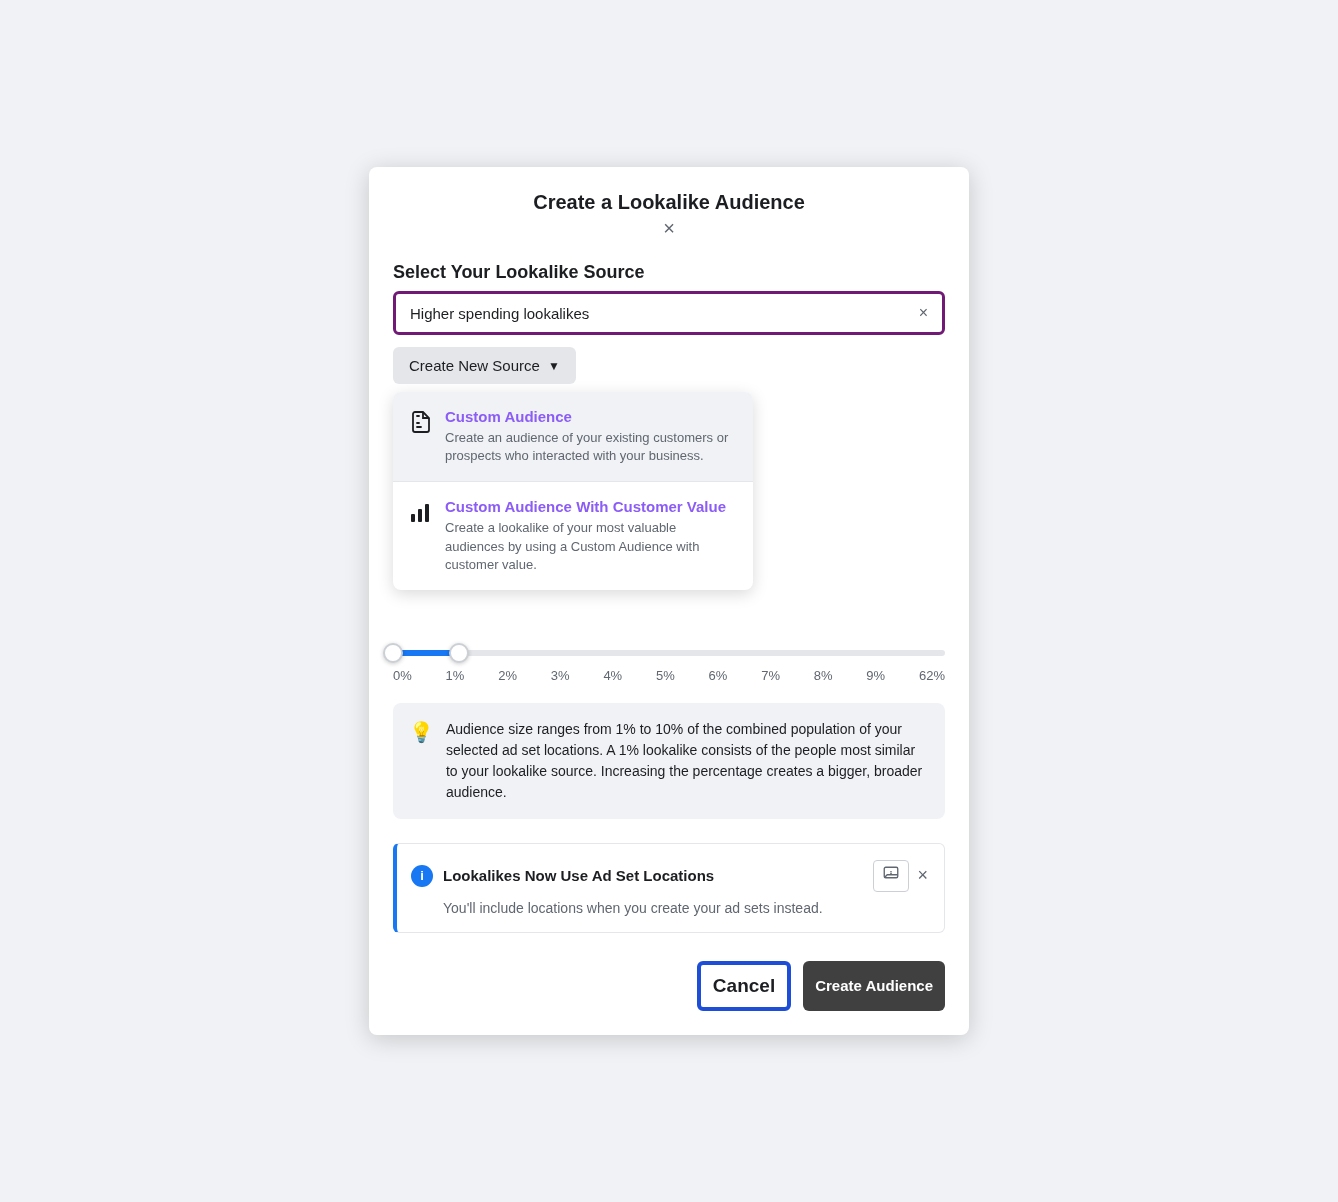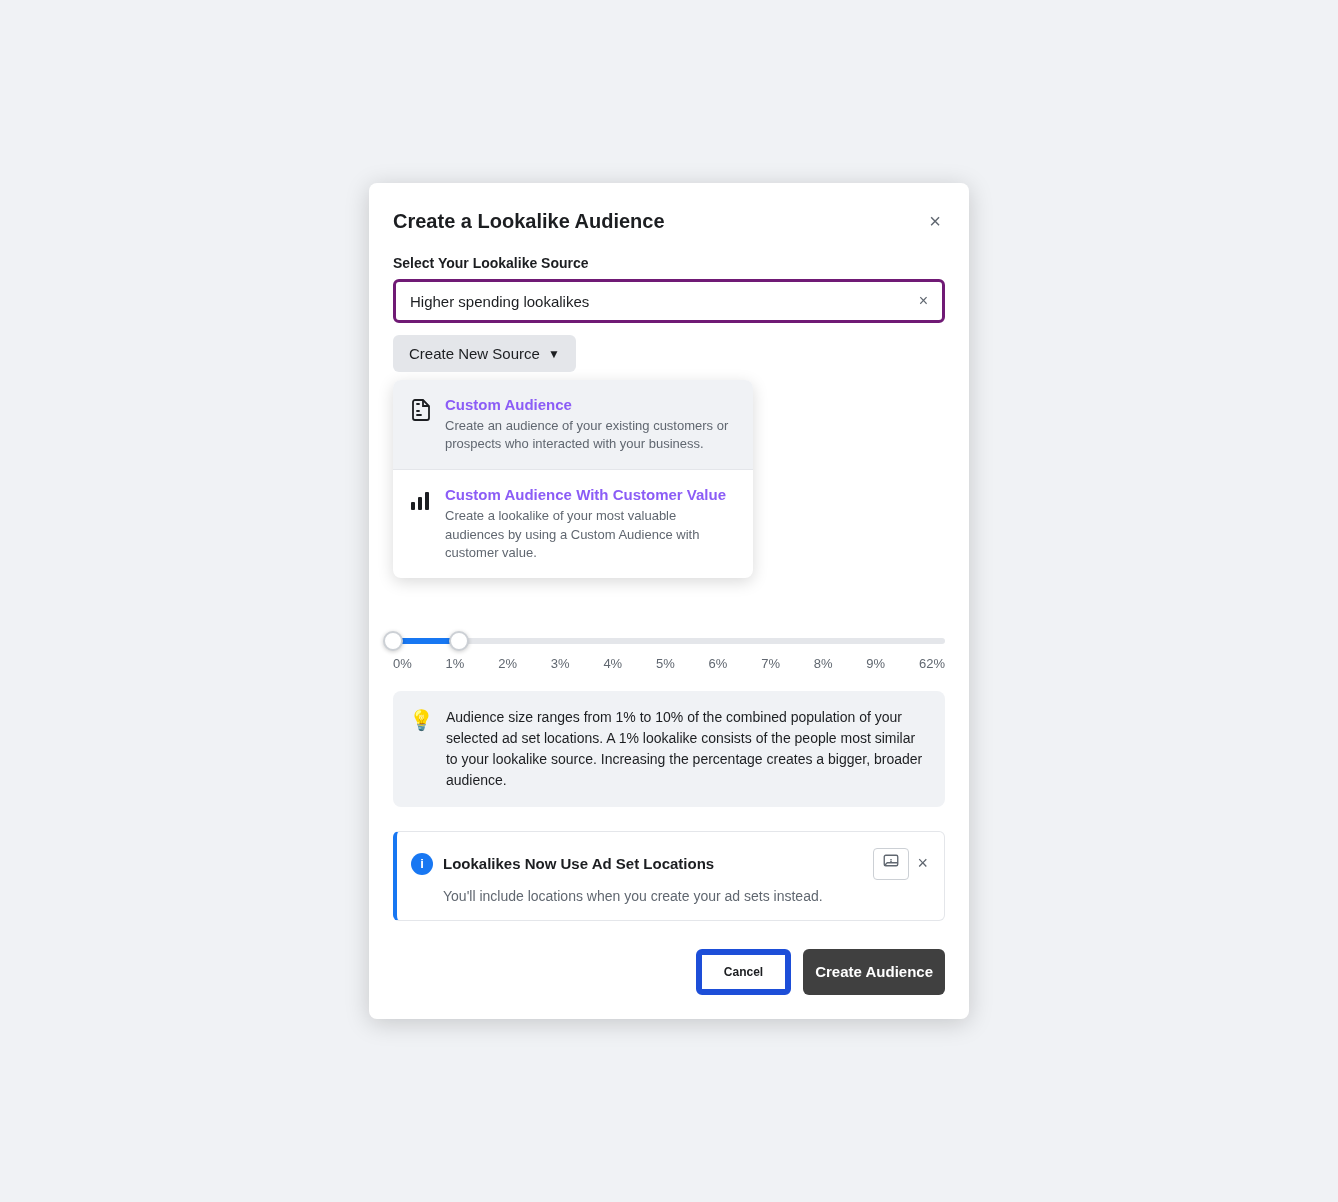--- a/index.html
+++ b/index.html
@@ -17,37 +17,38 @@
       width: 600px;
       padding: 24px;
       box-shadow: 0 4px 24px rgba(0,0,0,0.18);
       position: relative;
     }
     .modal-header {
       display: flex;
       justify-content: space-between;
       align-items: center;
       margin-bottom: 20px;
+      flex-direction: column;
     }
     .modal-title {
       font-size: 20px;
       font-weight: 700;
       color: #1c1e21;
     }
     .close-btn {
       background: none;
       border: none;
       cursor: pointer;
       font-size: 20px;
       color: #606770;
       line-height: 1;
       padding: 4px;
     }
     .section-label {
-      font-size: 14px;
+      font-size: 18px;
       font-weight: 700;
       color: #1c1e21;
       margin-bottom: 8px;
     }
     .search-box {
       display: flex;
       align-items: center;
       border: 3px solid #701a75;
       border-radius: 6px;
       padding: 10px 14px;
@@ -259,25 +260,25 @@
       color: #606770;
       margin-left: 32px;
     }
     .modal-footer {
       display: flex;
       justify-content: flex-end;
       gap: 12px;
       margin-top: 28px;
     }
     .cancel-btn {
-      padding: 10px 22px;
-      border: 6px solid #1d4ed8;
+      padding: 10px 12px;
+      border: 4px solid #1d4ed8;
       border-radius: 6px;
       background: #fff;
-      font-size: 12px;
+      font-size: 19px;
       font-weight: 600;
       color: #1c1e21;
       cursor: pointer;
     }
     .create-audience-btn {
       padding: 10px 12px;
       border: none;
       border-radius: 6px;
       background: #404040;
       font-size: 15px;

